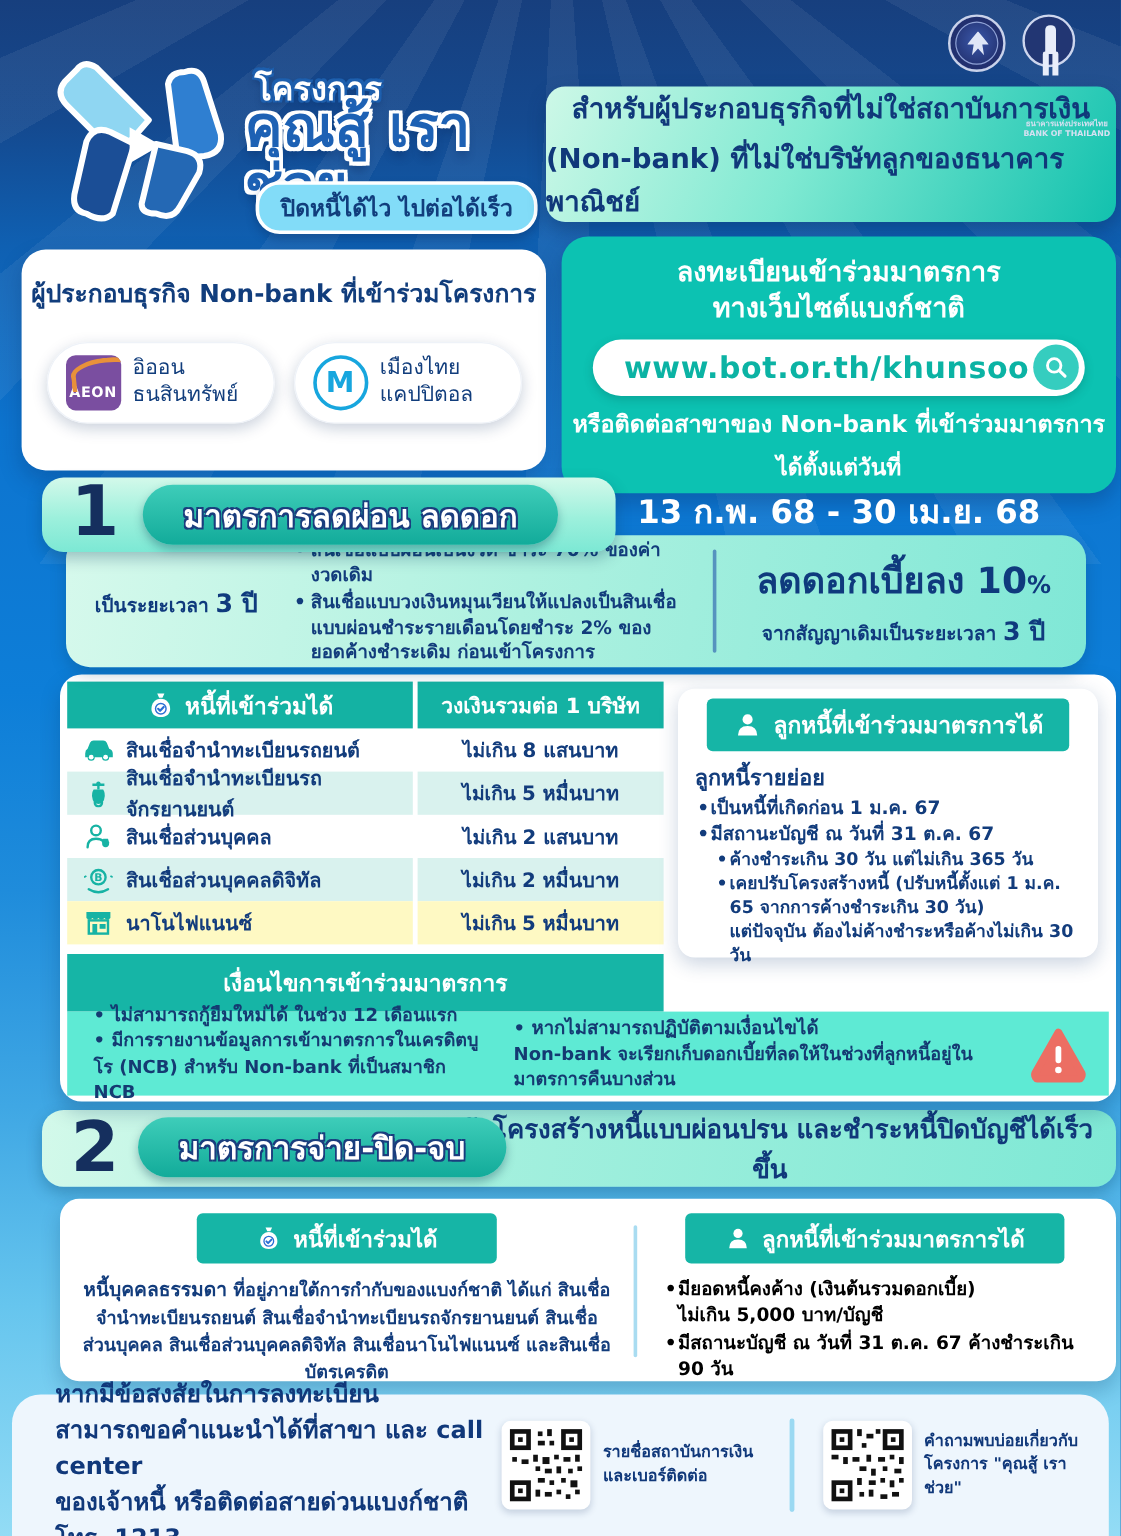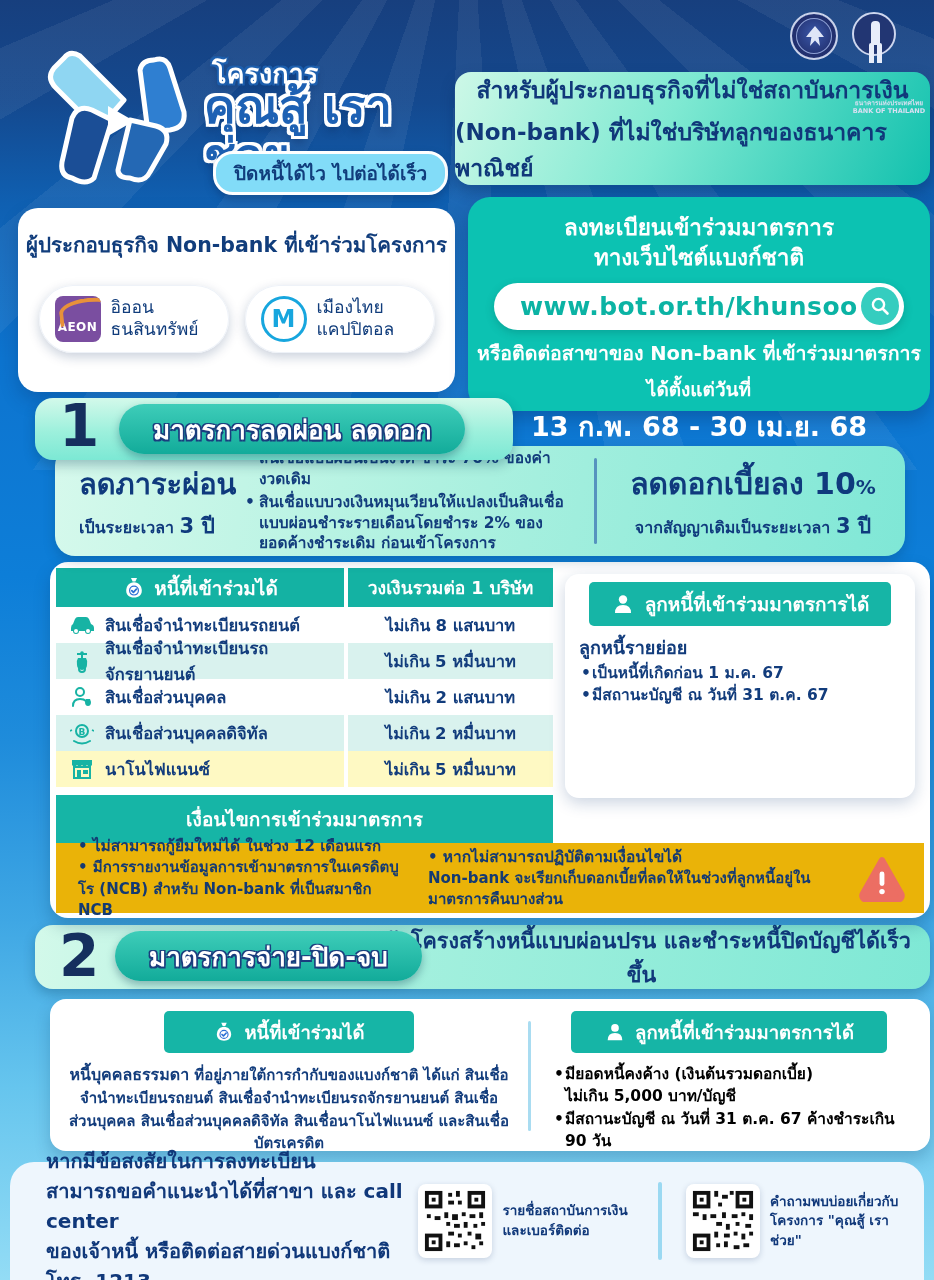--- a/index.html
+++ b/index.html
@@ -118,21 +118,21 @@
   .debtor-body{ color:#123c7c; margin-top:7px; }
   .debtor-body .sh{ font-size:18px; font-weight:800; }
   .db{ position:relative; padding-left:13px; font-size:15.5px; font-weight:600; line-height:1.45; }
   .db::before{ content:"•"; position:absolute; left:2px; }
   .dsub{ margin-left:16px; }
   .dsub .db{ font-size:14.5px; line-height:1.38; }
   .db b{ font-weight:800; }
 
   .cond-bar{ clear:both; position:absolute; left:6px; top:233px; width:497px; height:48px; background:#16b5a6; color:#fff;
     display:flex; align-items:center; justify-content:center; font-size:19px; font-weight:700; }
-  .gray-box{ position:absolute; left:6px; top:281px; width:868px; height:70px; background:#eab308; display:flex; align-items:center;
+  .gray-box{ position:absolute; left:6px; top:281px; width:868px; height:70px; background:#5eead4; display:flex; align-items:center;
     padding:0 16px 0 22px; gap:20px; }
   .cond-col{ color:#143a72; font-size:15px; font-weight:600; line-height:1.42; }
   .cond-col b{ font-weight:800; font-size:15.5px; }
   .cond-c1{ width:330px; }
   .cond-c2{ width:400px; }
   .warn{ margin-left:auto; width:52px; height:48px; flex:none; }
 
   
   #section2{ top:925px; }
   .s2bar{ position:relative; height:64px; border-radius:18px;
@@ -245,21 +245,20 @@
 
   <div class="section" id="section1">
     <div class="ribbon">
       <div class="ribbon-bg" style="width:478px;"></div>
       <div class="ribbon-num">1</div>
       <div class="title-pill" style="left:84px;">มาตรการลดผ่อน ลดดอก</div>
     </div>
 
     <div class="mint-panel">
       <div class="relief-head">
-        <div class="big">ลดภาระผ่อน</div>
         <div class="sub"><span>เป็นระยะเวลา</span> <b>3 ปี</b></div>
       </div>
       <div class="relief-bullets">
         <div class="rb">สินเชื่อแบบผ่อนเป็นงวด ชำระ 70% ของค่างวดเดิม</div>
         <div class="rb"><span>สินเชื่อแบบวงเงินหมุนเวียนให้แปลงเป็นสินเชื่อแบบผ่อนชำระรายเดือนโดยชำระ 2% ของ</span><b>ยอดค้างชำระเดิม</b><span> ก่อนเข้าโครงการ</span></div>
       </div>
       <div class="vdiv"></div>
       <div class="interest-col">
         <div class="big"><span>ลดดอกเบี้ยลง 10</span><span class="pct">%</span></div>
         <div class="sub"><span>จากสัญญาเดิมเป็นระยะเวลา</span> <b>3 ปี</b></div>
@@ -378,20 +377,24 @@
           <svg width="24" height="24" viewBox="0 0 24 24">
             <circle cx="12" cy="7.5" r="4.2" fill="#fff"></circle>
             <path d="M4 21 q0-8 8-8 t8 8 z" fill="#fff"></path>
           </svg>
           <span>ลูกหนี้ที่เข้าร่วมมาตรการได้</span>
         </div>
         <div class="debtor-body">
           <div class="sh">ลูกหนี้รายย่อย</div>
           <div class="db">เป็นหนี้ที่เกิดก่อน 1 ม.ค. 67</div>
           <div class="db">มีสถานะบัญชี ณ วันที่ 31 ต.ค. 67</div>
+          <div class="dsub">
+            <div class="db"><b>ค้างชำระ</b><span>เกิน 30 วัน แต่ไม่เกิน 365 วัน</span></div>
+            <div class="db"><b>เคยปรับโครงสร้างหนี้</b><span> (ปรับหนี้ตั้งแต่ 1 ม.ค. 65 จากการค้างชำระเกิน 30 วัน)</span><br><b>แต่ปัจจุบัน ต้องไม่ค้างชำระหรือค้างไม่เกิน 30 วัน</b></div>
+          </div>
         </div>
       </div>
 
       <div class="cond-bar">เงื่อนไขการเข้าร่วมมาตรการ</div>
       <div class="gray-box">
         <div class="cond-col cond-c1">
           <div><span style="font-weight:800">• </span><b>ไม่สามารถกู้ยืมใหม่ได้</b><span> ในช่วง 12 เดือนแรก</span></div>
           <div>• <span>มีการรายงานข้อมูลการเข้ามาตรการในเครดิตบูโร (NCB) สำหรับ Non-bank ที่เป็นสมาชิก NCB</span></div>
         </div>
         <div class="cond-col cond-c2">

